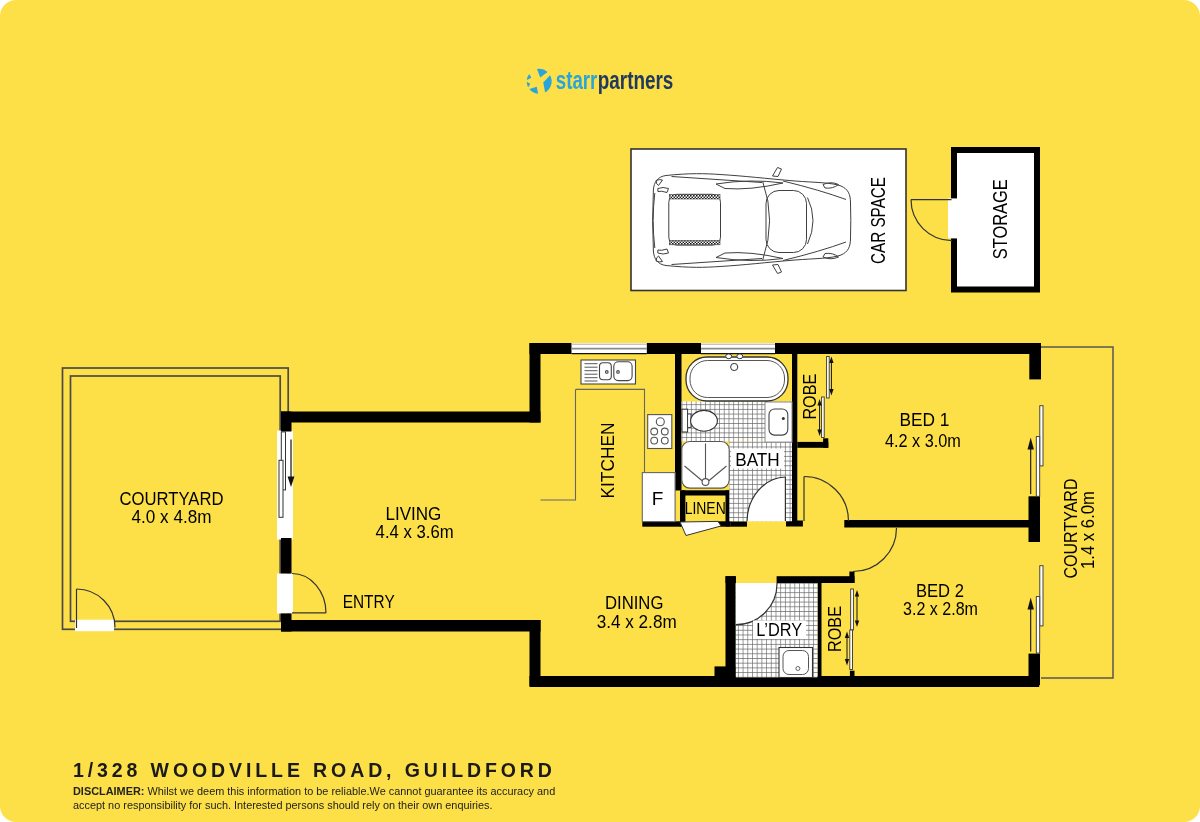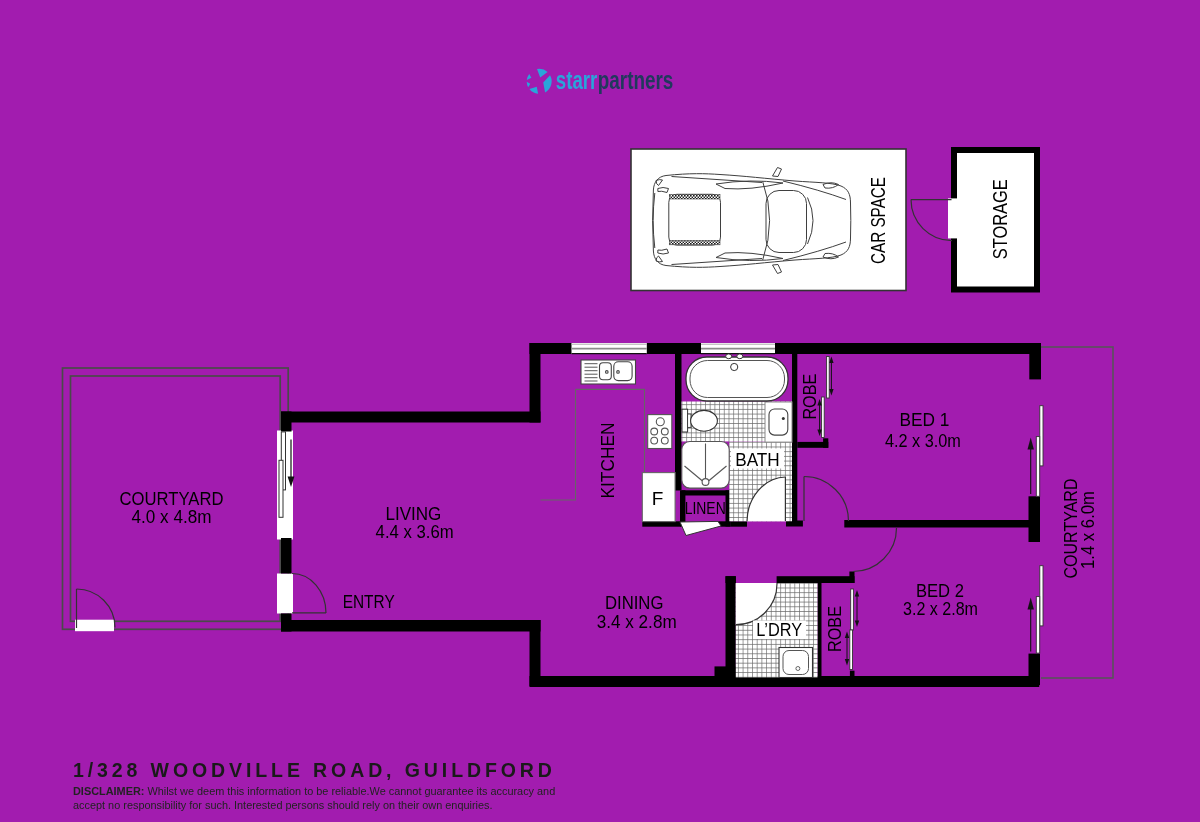--- a/index.html
+++ b/index.html
@@ -1,17 +1,17 @@
 <!DOCTYPE html>
 <html><head>
 <meta charset="utf-8">
 <style>
   html,body{margin:0;padding:0;background:#fff;}
-  .page{position:relative;width:1200px;height:822px;background:#a21caf;overflow:hidden;
-        font-family:"Liberation Sans", sans-serif;}
+  .page{position:relative;width:1200px;height:822px;background:#fde047;overflow:hidden;
+        font-family:"Liberation Sans", sans-serif;border-radius:16px;}
   svg text{font-family:"Liberation Sans", sans-serif;}
 </style>
 </head>
 <body>
 <div class="page">
 <svg width="1200" height="822" viewBox="0 0 1200 822">
 <defs>
   <pattern id="tiles" width="4.7" height="4.7" patternUnits="userSpaceOnUse">
     <rect width="4.7" height="4.7" fill="#fff"></rect>
     <path d="M0 0H4.7M0 0V4.7" stroke="#686868" stroke-width="1.3" fill="none"></path>

